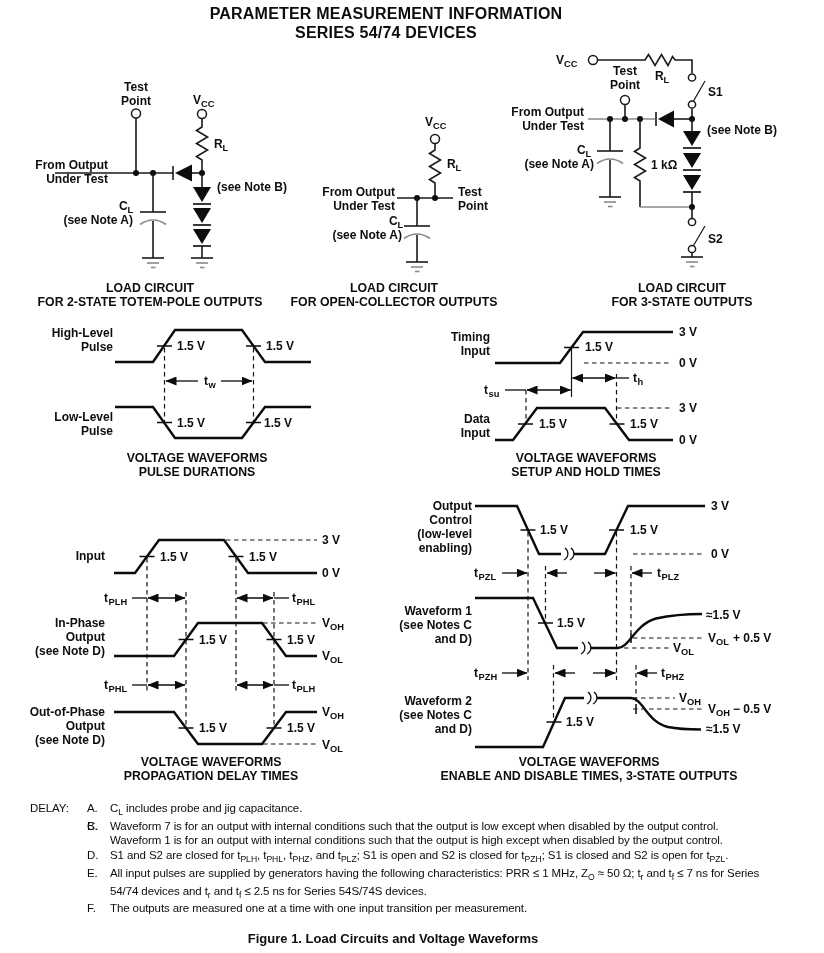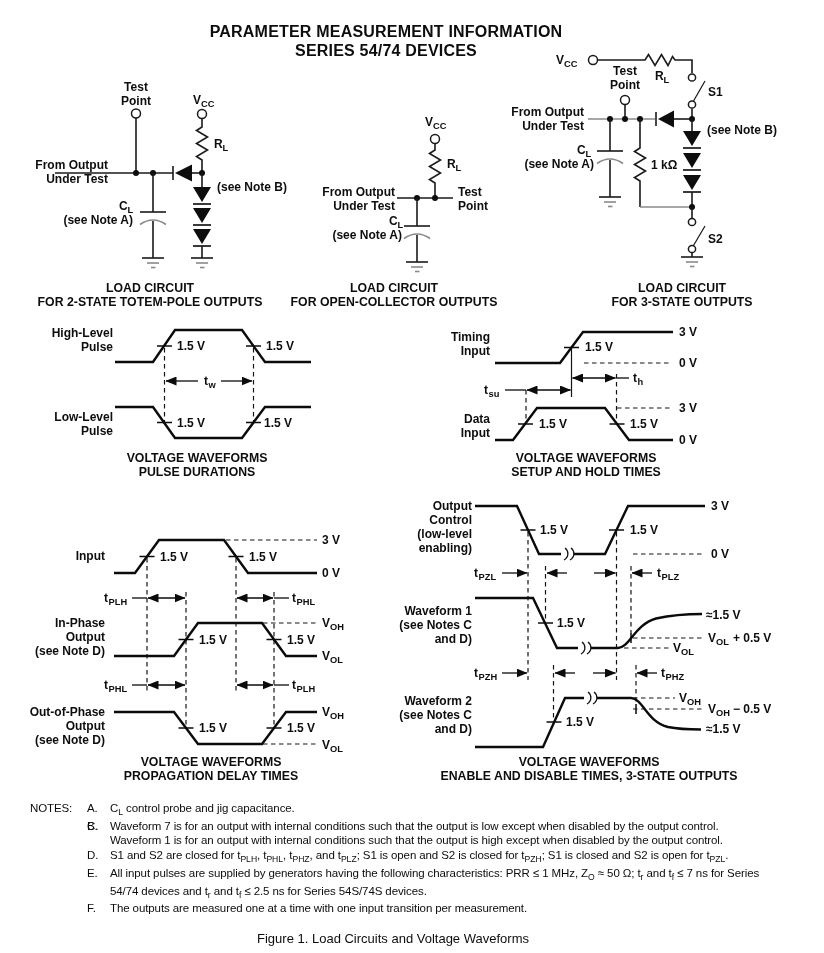--- a/index.html
+++ b/index.html
@@ -1,19 +1,19 @@
 <!DOCTYPE html>
 <html><head>
 <meta charset="utf-8">
 <style>
   html,body{margin:0;padding:0;background:#fff;}
   #page{position:relative;width:824px;height:953px;background:#fff;overflow:hidden;
         font-family:"Liberation Sans",sans-serif;color:#0d0d0d;}
   .hdr{position:absolute;top:5px;left:0;width:772px;text-align:center;
-       font-weight:bold;font-size:16px;line-height:18.5px;letter-spacing:.2px;margin-top:18px;}
+       font-weight:bold;font-size:16px;line-height:18.5px;letter-spacing:.2px;}
   svg{position:absolute;top:0;left:0;}
   svg text{font-family:"Liberation Sans",sans-serif;font-weight:bold;fill:#0d0d0d;}
   .f12{font-size:12px;}
   .f9{font-size:9.3px;}
   .end{text-anchor:end;}
   .mid{text-anchor:middle;}
   .wf{stroke:#0b0b0b;stroke-width:2.4;fill:none;stroke-linejoin:miter;}
   .ck{stroke:#1a1a1a;stroke-width:1.6;fill:none;}
   .thin{stroke:#141414;stroke-width:1.2;fill:none;}
   .dsh{stroke:#141414;stroke-width:1.2;fill:none;stroke-dasharray:4.5 3.5;}
@@ -25,21 +25,21 @@
   .brk{stroke:#111;stroke-width:1.3;fill:none;}
   .term{fill:#fff;stroke:#1a1a1a;stroke-width:1.5;}
   .notes{position:absolute;left:30px;top:801px;width:784px;font-size:11.5px;
          line-height:14.4px;letter-spacing:-.1px;color:#0c0c0c;}
   .nrow{position:relative;}
   .nhead{position:absolute;left:0;top:0;}
   .nlet{position:absolute;left:57px;top:0;}
   .ntxt{margin-left:80px;}
   .subg{font-size:8.6px;vertical-align:-2.5px;letter-spacing:0;}
   .figcap{position:absolute;top:931px;left:0;width:786px;text-align:center;
-          font-weight:normal;font-size:13px;}
+          font-weight:bold;font-size:13px;}
 </style>
 </head>
 <body>
 
 <div id="page">
 
   <div class="hdr">
     <div>PARAMETER MEASUREMENT INFORMATION</div>
     <div>SERIES 54/74 DEVICES</div>
   </div>
@@ -402,23 +402,23 @@
       <text class="f12 end" x="472" y="705">Waveform 2</text>
       <text class="f12 end" x="472" y="719">(see Notes C</text>
       <text class="f12 end" x="472" y="733">and D)</text>
       <text class="f12 mid" x="589" y="766" style="font-size:12.3px">VOLTAGE WAVEFORMS</text>
       <text class="f12 mid" x="589" y="780" style="font-size:12.3px">ENABLE AND DISABLE TIMES, 3-STATE OUTPUTS</text>
     </g>
   </svg>
 
   <div class="notes">
     <div class="nrow">
-      <span class="nhead">NOTES:</span>
+      <span class="nhead">DELAY:</span>
       <span class="nlet">A.</span>
-      <div class="ntxt"><span>C</span><span class="subg">L</span><span> control probe and jig capacitance.</span></div>
+      <div class="ntxt"><span>C</span><span class="subg">L</span><span> includes probe and jig capacitance.</span></div>
     </div>
     <div class="nrow">
       <span class="nlet">B.</span>
     </div>
     <div class="nrow">
       <span class="nlet">C.</span>
       <div class="ntxt"><span>Waveform 7 is for an output with internal conditions such that the output is low except when disabled by the output control.</span></div>
       <div class="ntxt"><span>Waveform 1 is for an output with internal conditions such that the output is high except when disabled by the output control.</span></div>
     </div>
     <div class="nrow">

